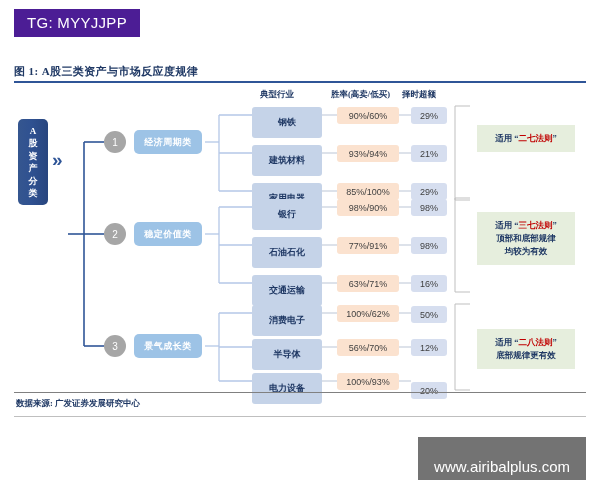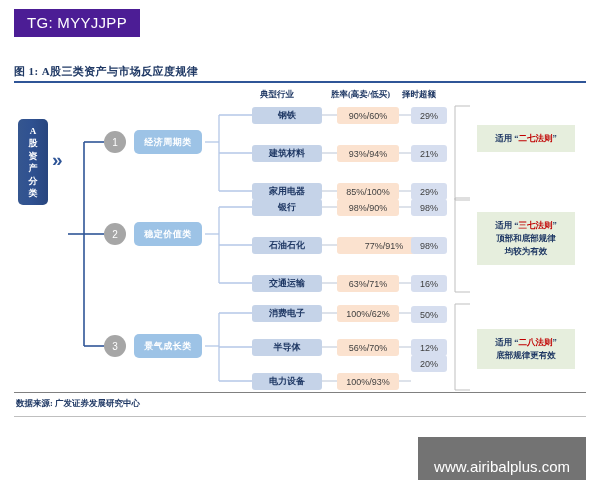--- a/index.html
+++ b/index.html
@@ -174,21 +174,21 @@
   }
   #hdr-industry { left: 260px; top: 89px; }
   #hdr-winrate  { left: 331px; top: 89px; }
   #hdr-excess   { left: 402px; top: 89px; }
 
   
   .industry-chip {
     position: absolute;
     left: 252px;
     width: 70px;
-    height: 17px;
+    height: 31px;
     background: #c5d3e8;
     border-radius: 3px;
     color: #1f3864;
     font-size: 9px;
     font-weight: bold;
     display: flex;
     align-items: center;
     justify-content: center;
     font-family: "Liberation Serif", "DejaVu Serif", serif;
   }
@@ -330,21 +330,21 @@
 </div>
 
 <div class="group-circle" style="left:104px; top:223px;">2</div>
 <div class="group-chip" style="left:134px; top:222px;">稳定价值类</div>
 
 <div class="industry-chip" style="top:199px;">银行</div>
 <div class="winrate-chip" style="top:199px;">98%/90%</div>
 <div class="excess-chip" style="top:199px;">98%</div>
 
 <div class="industry-chip" style="top:237px;">石油石化</div>
-<div class="winrate-chip" style="top:237px;padding-left:16px;">77%/91%</div>
+<div class="winrate-chip" style="top:237px;">77%/91%</div>
 <div class="excess-chip" style="top:237px;">98%</div>
 
 <div class="industry-chip" style="top:275px;">交通运输</div>
 <div class="winrate-chip" style="top:275px;">63%/71%</div>
 <div class="excess-chip" style="top:275px;">16%</div>
 
 <div class="note-box" style="top:212px;">
   <div><span>适用 “</span><span class="rule-name">三七法则</span><span>”</span></div>
   <div>顶部和底部规律</div>
   <div>均较为有效</div>
@@ -356,21 +356,21 @@
 <div class="industry-chip" style="top:305px;">消费电子</div>
 <div class="winrate-chip" style="top:305px;">100%/62%</div>
 <div class="excess-chip" style="top:306px;">50%</div>
 
 <div class="industry-chip" style="top:339px;">半导体</div>
 <div class="winrate-chip" style="top:339px;">56%/70%</div>
 <div class="excess-chip" style="top:339px;">12%</div>
 
 <div class="industry-chip" style="top:373px;">电力设备</div>
 <div class="winrate-chip" style="top:373px;">100%/93%</div>
-<div class="excess-chip" style="top:355px;">20%</div>
+<div class="excess-chip" style="top:382px;">20%</div>
 
 <div class="note-box" style="top:329px;">
   <div><span>适用 “</span><span class="rule-name">二八法则</span><span>”</span></div>
   <div>底部规律更有效</div>
 </div>
 
 <div id="footer-rule"></div>
 <div id="source-note">数据来源: 广发证券发展研究中心</div>
 <div id="footer-rule-2"></div>
 <div id="site-watermark">www.airibalplus.com</div>

